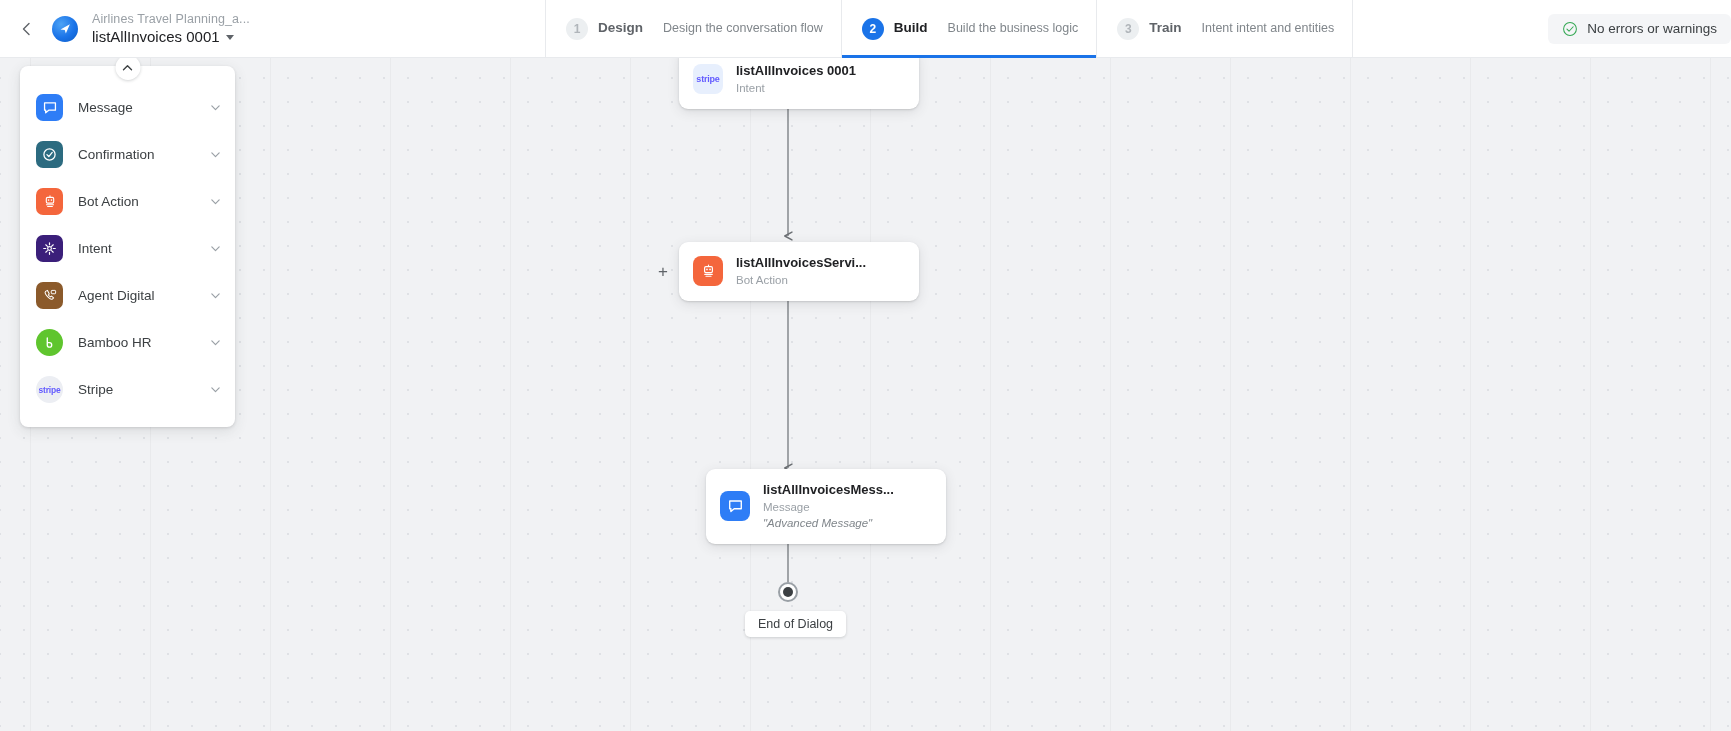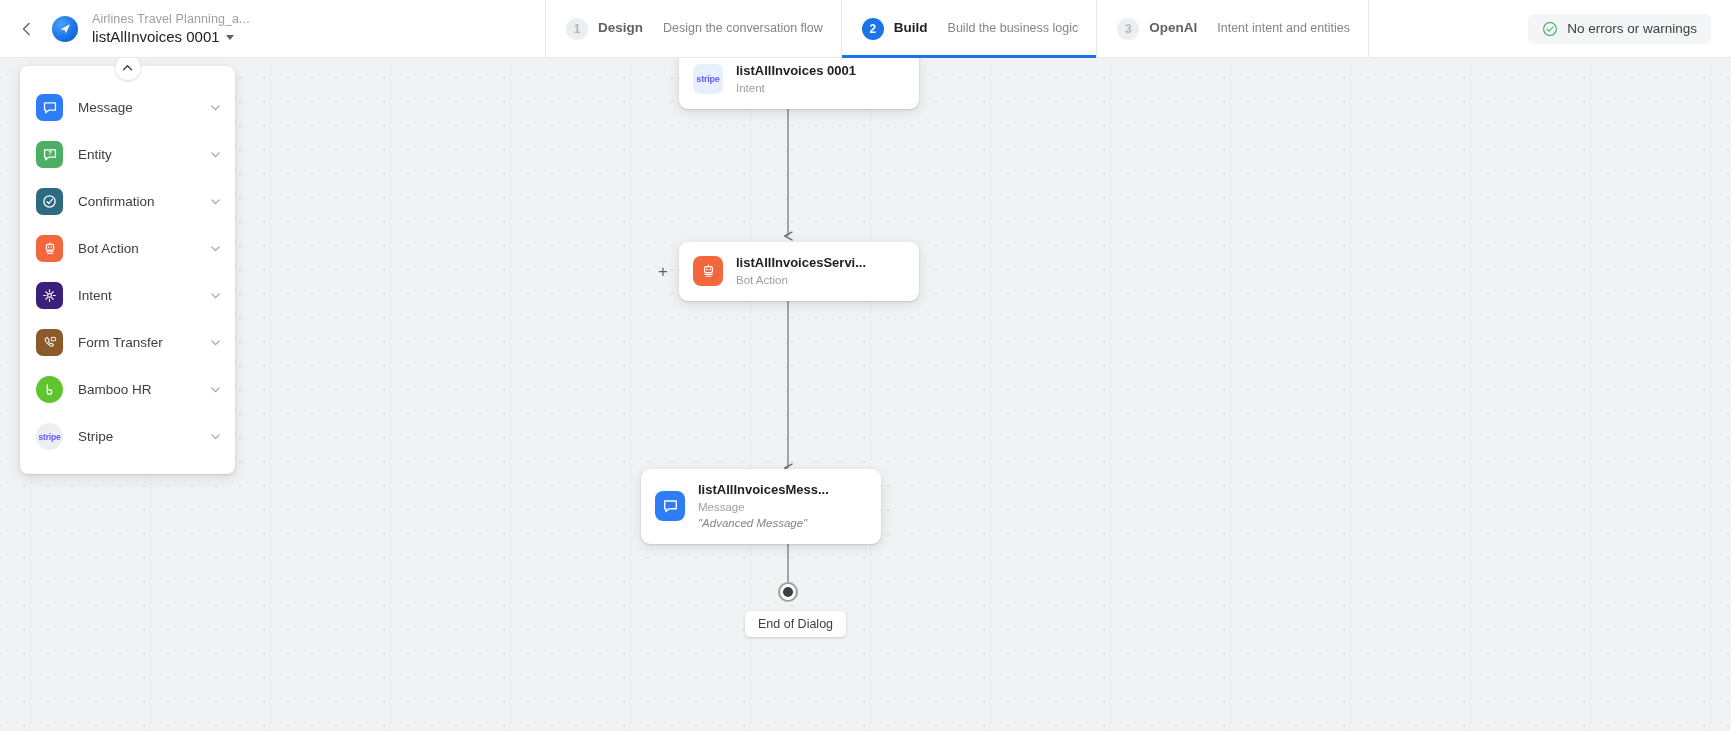--- a/index.html
+++ b/index.html
@@ -123,21 +123,20 @@
     height: 3px;
     background: transparent;
   }
   .step.active .step-underline { background: #1a73e8; }
 
   .tb-right {
     flex: 1;
     display: flex;
     align-items: center;
     justify-content: flex-end;
-    padding-right: 20px;
   }
   .status-pill {
     display: flex;
     align-items: center;
     gap: 9px;
     background: #f4f5f7;
     border-radius: 6px;
     padding: 7px 14px;
     cursor: pointer;
   }
@@ -352,21 +351,21 @@
       <div class="step-txt">
         <div class="step-name">Build</div>
         <div class="step-desc">Build the business logic</div>
       </div>
       <div class="step-underline"></div>
     </div>
 
     <div class="step">
       <div class="step-num">3</div>
       <div class="step-txt">
-        <div class="step-name">OpenAI</div>
+        <div class="step-name">Train</div>
         <div class="step-desc">Intent intent and entities</div>
       </div>
       <div class="step-underline"></div>
     </div>
   </div>
 
   <div class="tb-right">
     <div class="status-pill">
       <svg width="16" height="16" viewBox="0 0 20 20">
         <circle cx="10" cy="10" r="8" fill="none" stroke="#34a853" stroke-width="1.3"></circle>
@@ -394,34 +393,20 @@
         </svg>
       </div>
       <span class="pal-label">Message</span>
       <span class="chev">
         <svg width="11" height="11" viewBox="0 0 12 12">
             <path d="M2 4.3 L6 8.3 L10 4.3" fill="none" stroke="#9aa0a6" stroke-width="1.3" stroke-linecap="round" stroke-linejoin="round"></path>
           </svg>
       </span>
     </div>
 
-    <div class="pal-item">
-      <div class="pal-icon" style="background:#4caf63">
-        <svg width="16" height="16" viewBox="0 0 20 20">
-          <path d="M3.2 3.5h13.6v9.2H8.4L4.6 16v-3.3H3.2z" fill="none" stroke="#ffffff" stroke-width="1.6" stroke-linejoin="round"></path>
-          <text x="10" y="10.6" font-size="7.5" fill="#ffffff" text-anchor="middle" font-family="Liberation Sans, sans-serif" font-weight="bold">?</text>
-        </svg>
-      </div>
-      <span class="pal-label">Entity</span>
-      <span class="chev">
-        <svg width="11" height="11" viewBox="0 0 12 12">
-            <path d="M2 4.3 L6 8.3 L10 4.3" fill="none" stroke="#9aa0a6" stroke-width="1.3" stroke-linecap="round" stroke-linejoin="round"></path>
-          </svg>
-      </span>
-    </div>
 
     <div class="pal-item">
       <div class="pal-icon" style="background:#2c6b80">
         <svg width="17" height="17" viewBox="0 0 20 20">
           <circle cx="10" cy="10" r="6.6" fill="none" stroke="#ffffff" stroke-width="1.5"></circle>
           <path d="M7 10.2 L9.2 12.4 L13.2 7.6" fill="none" stroke="#ffffff" stroke-width="1.5" stroke-linecap="round" stroke-linejoin="round"></path>
         </svg>
       </div>
       <span class="pal-label">Confirmation</span>
       <span class="chev">
@@ -466,21 +451,21 @@
       </span>
     </div>
 
     <div class="pal-item">
       <div class="pal-icon" style="background:#8b5a2b">
         <svg width="16" height="16" viewBox="0 0 20 20">
           <path d="M4.4 4.2c-.9.9-.9 2 .4 4s3 3.7 4.6 4.8c1.7 1.2 2.9 1.4 3.8.6l1.3-1.3-2.6-2.2-1.4 1c-.9-.6-1.8-1.4-2.5-2.4l1-1.4L6.9 3 4.4 4.2z" fill="none" stroke="#ffffff" stroke-width="1.3" stroke-linejoin="round"></path>
           <rect x="11.6" y="3" width="5.4" height="4.2" rx="0.9" fill="none" stroke="#ffffff" stroke-width="1.2"></rect>
         </svg>
       </div>
-      <span class="pal-label">Form Transfer</span>
+      <span class="pal-label">Agent Digital</span>
       <span class="chev">
         <svg width="11" height="11" viewBox="0 0 12 12">
             <path d="M2 4.3 L6 8.3 L10 4.3" fill="none" stroke="#9aa0a6" stroke-width="1.3" stroke-linecap="round" stroke-linejoin="round"></path>
           </svg>
       </span>
     </div>
 
 
     <div class="pal-item">
       <div class="pal-icon round" style="background:#5fc52e">
@@ -543,21 +528,21 @@
           <path d="M10 2.3v1.9" stroke="#ffffff" stroke-width="1.3" stroke-linecap="round"></path>
           <path d="M5.6 13.4h8.8M7 15.6h6" stroke="#ffffff" stroke-width="1.3" stroke-linecap="round"></path>
         </svg>
       </div>
       <div class="node-txt">
         <div class="node-title">listAllInvoicesServi...</div>
         <div class="node-sub">Bot Action</div>
       </div>
     </div>
 
-    <div class="node" style="left:641px; top:411px;">
+    <div class="node" style="left:706px; top:411px;">
       <div class="node-icon" style="background:#2e7df6">
         <svg width="17" height="17" viewBox="0 0 20 20">
           <path d="M3.2 3.5h13.6v9.2H8.4L4.6 16v-3.3H3.2z" fill="none" stroke="#ffffff" stroke-width="1.6" stroke-linejoin="round"></path>
         </svg>
       </div>
       <div class="node-txt">
         <div class="node-title">listAllInvoicesMess...</div>
         <div class="node-sub">Message</div>
         <div class="node-extra">"Advanced Message"</div>
       </div>

